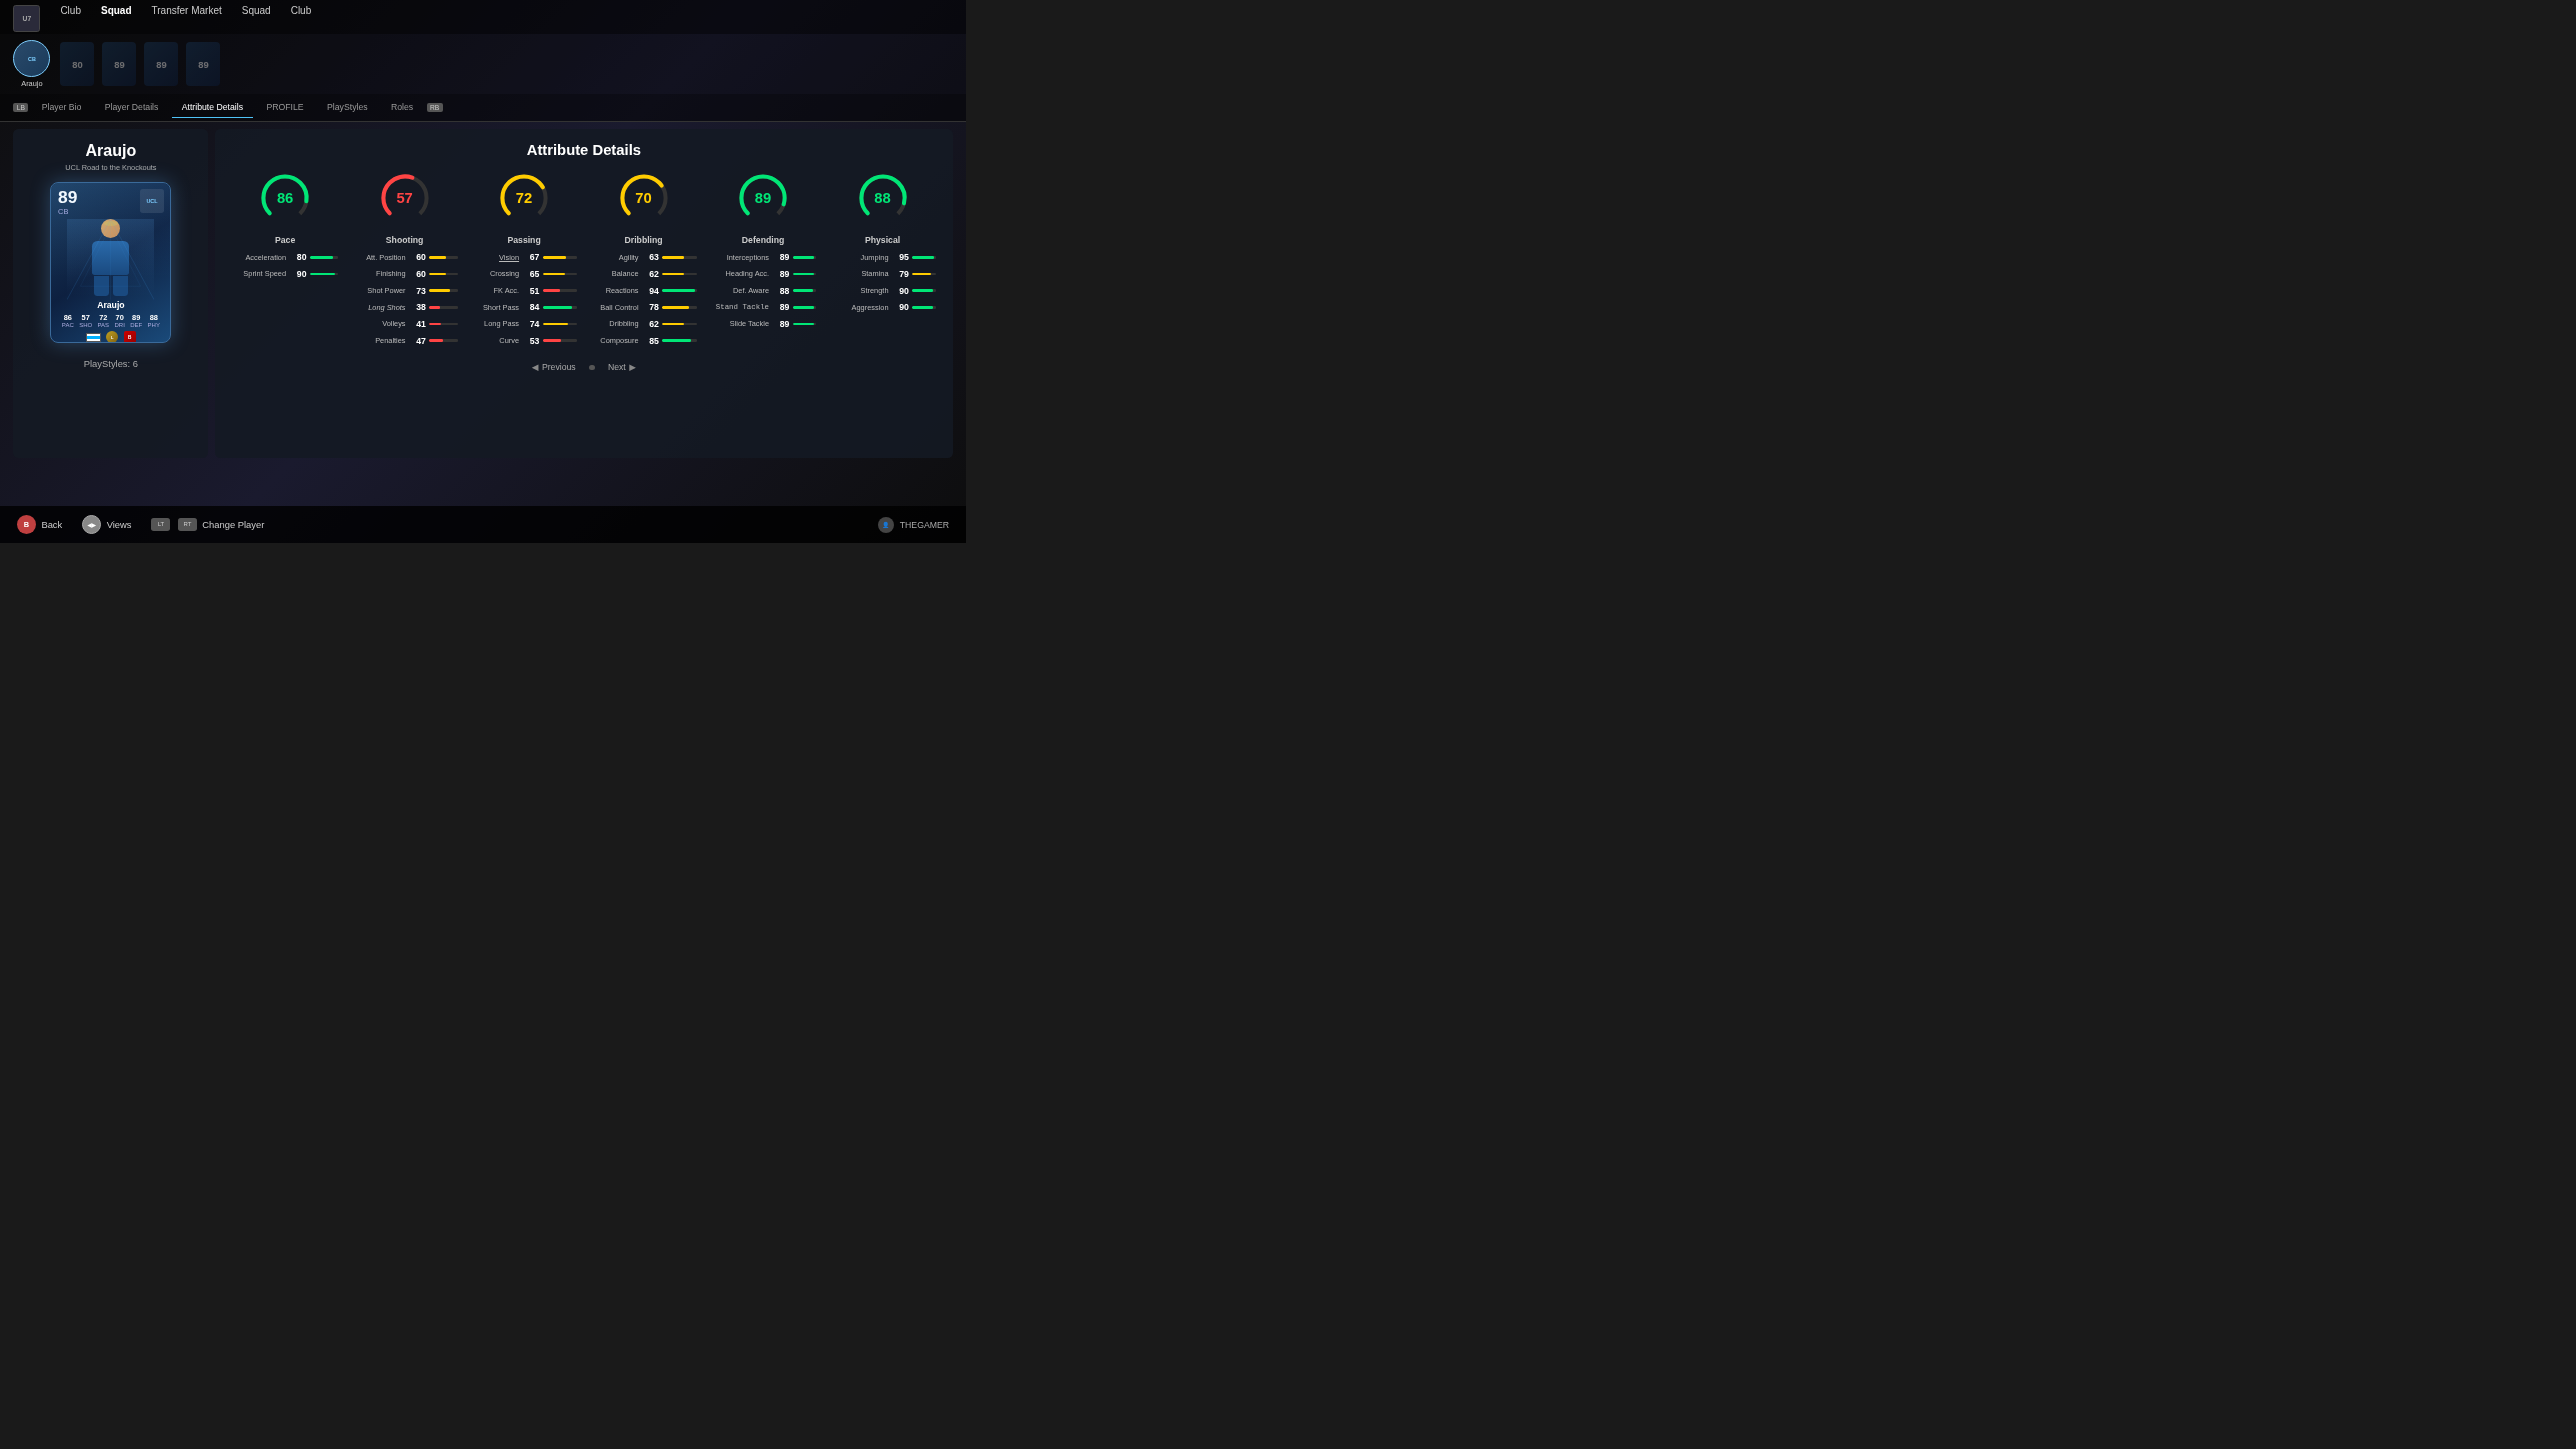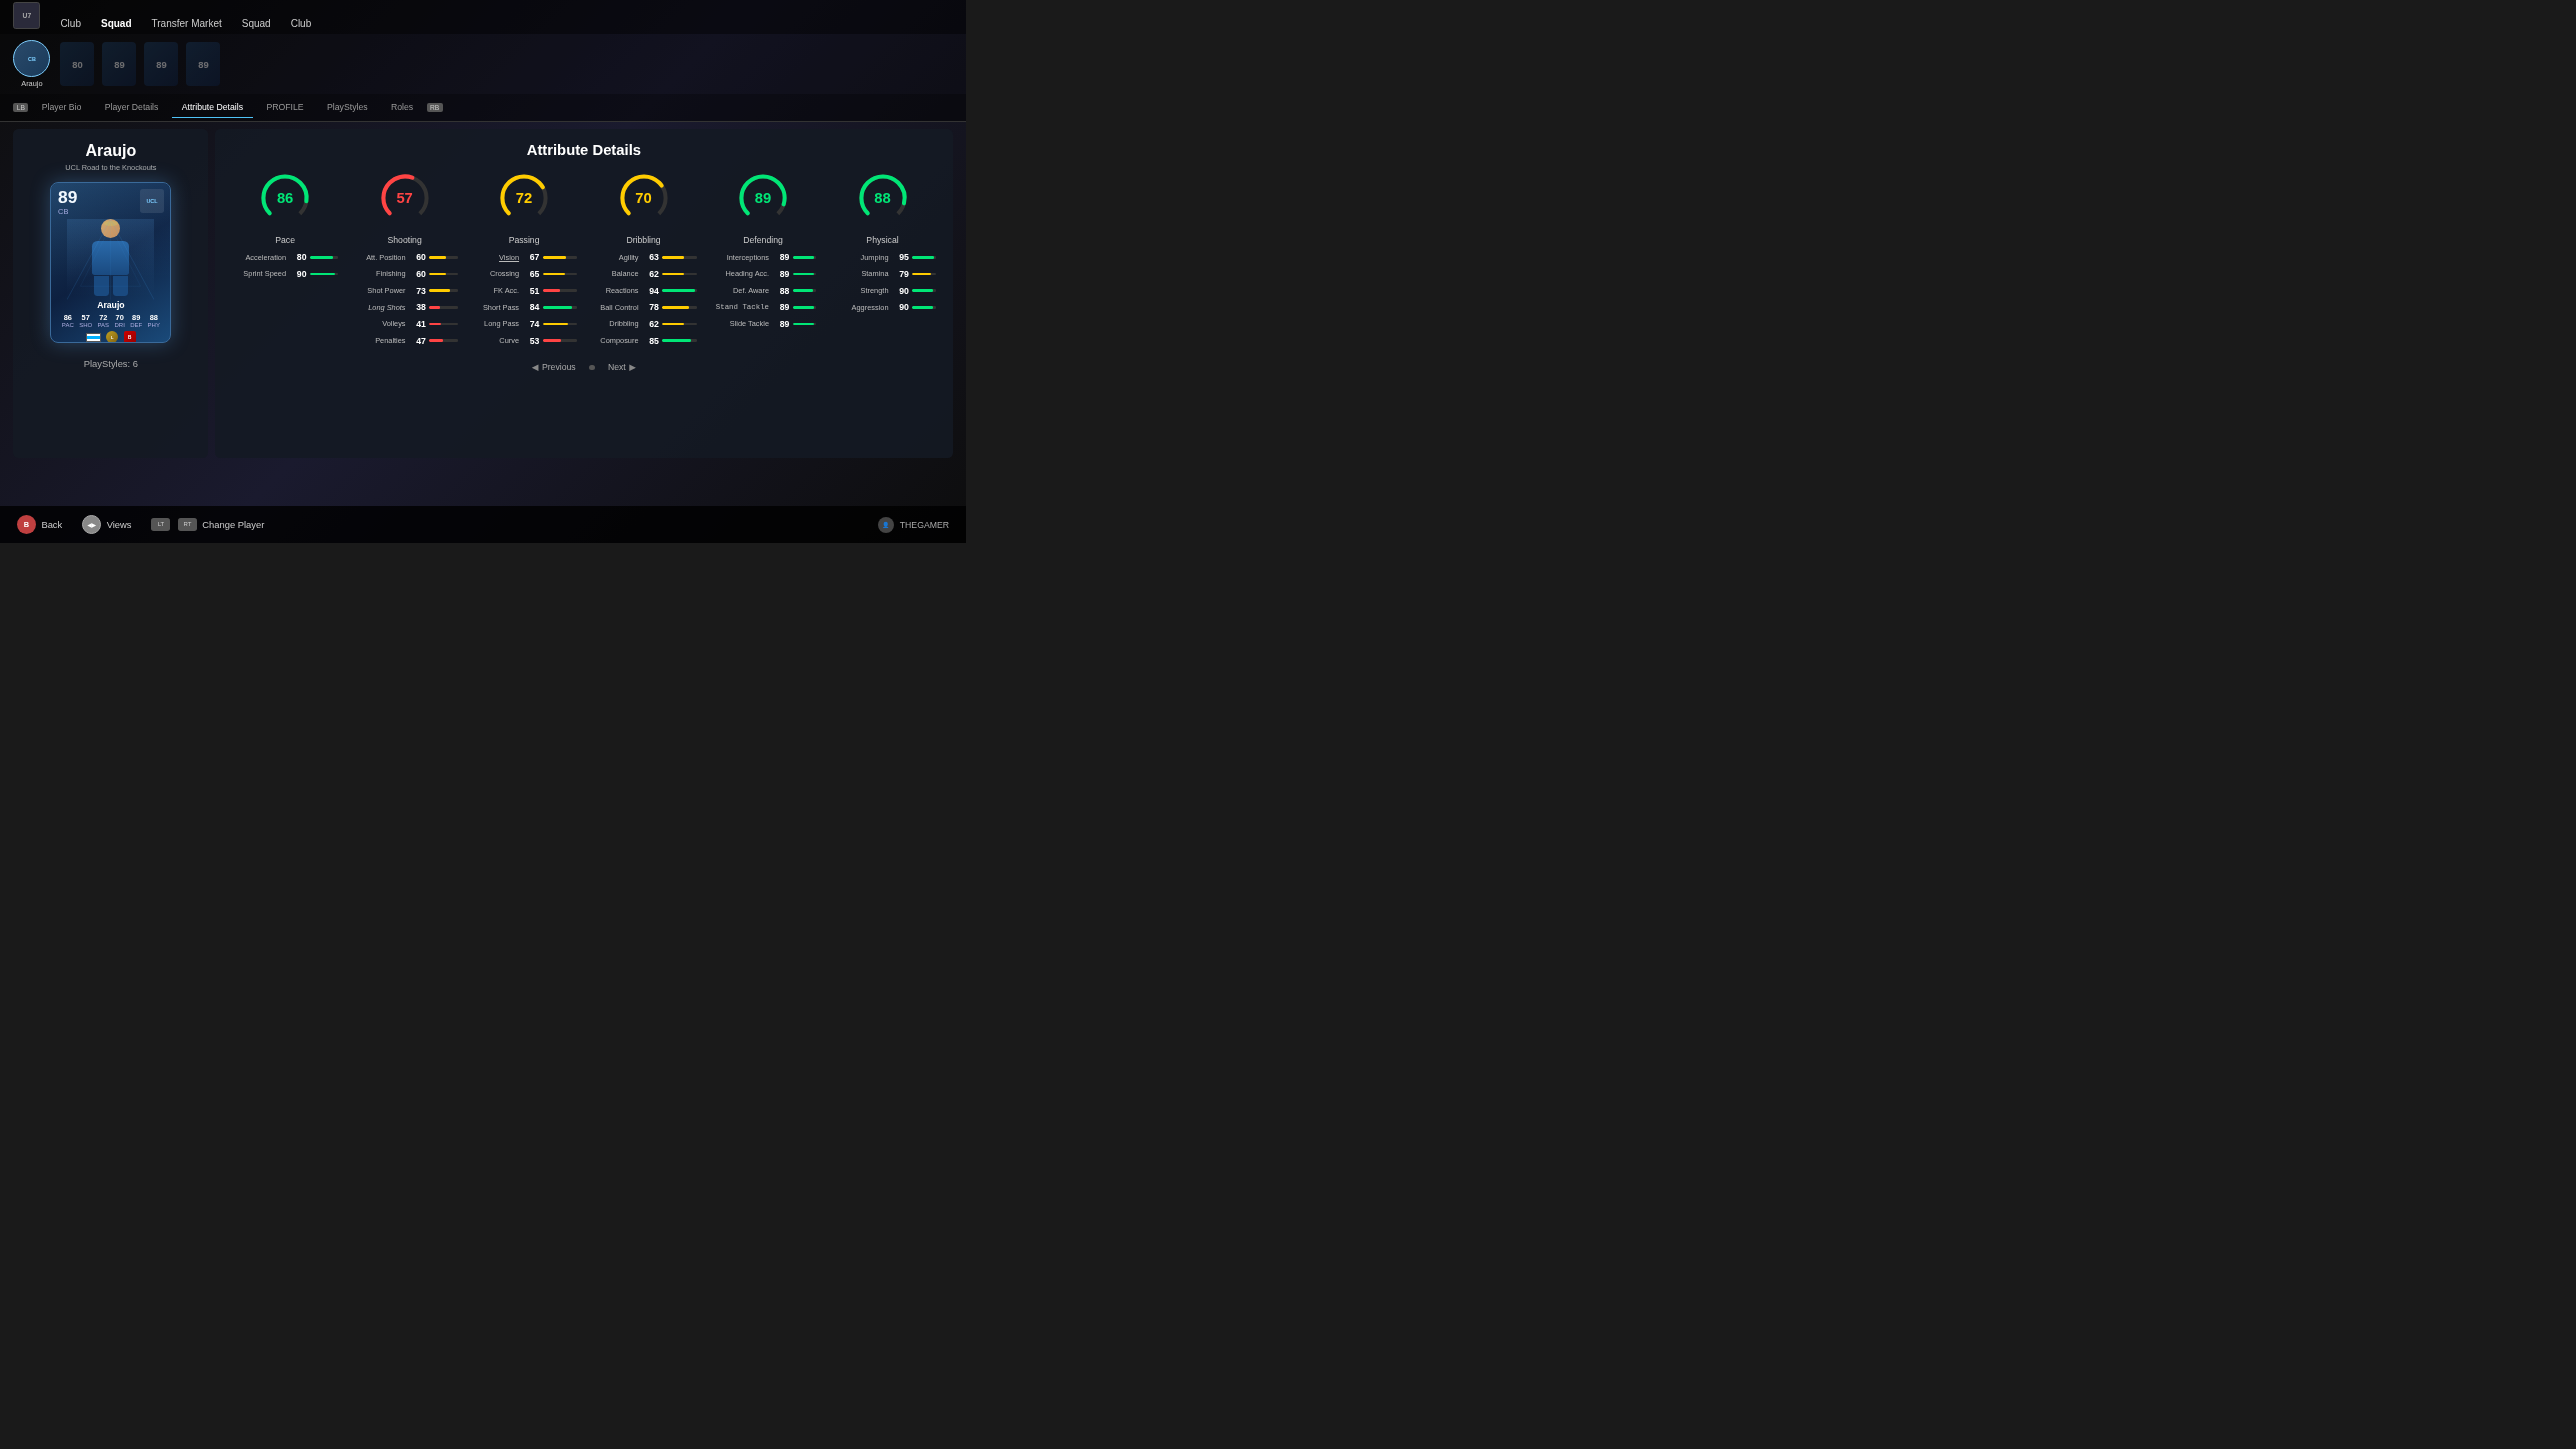--- a/index.html
+++ b/index.html
@@ -20,21 +20,21 @@
       top: 0; left: 0; right: 0; bottom: 0;
       background: linear-gradient(135deg, #0d0d0d 0%, #1a1a2e 50%, #0d0d0d 100%);
       z-index: 0;
     }
 
     
     .top-nav {
       position: relative;
       z-index: 10;
       display: flex;
-      align-items: flex-end;
+      align-items: flex-start;
       padding: 5.4px 13.4px;
       background: rgba(0,0,0,0.6);
       height: 34px;
       gap: 20px;
     }
 
     .top-nav-logo {
       width: 27px;
       height: 27px;
       background: #2a2a3a;
@@ -345,21 +345,21 @@
       transform: translate(-50%, -50%);
       font-size: 14.8px;
       font-weight: bold;
       color: white;
     }
 
     .category-label {
       font-size: 8.7px;
       color: #ccc;
       margin-bottom: 6.7px;
-      font-weight: normal;
+      font-weight: bold;
     }
 
     
     .attr-list {
       width: 100%;
     }
 
     .attr-row {
       display: flex;
       align-items: center;

